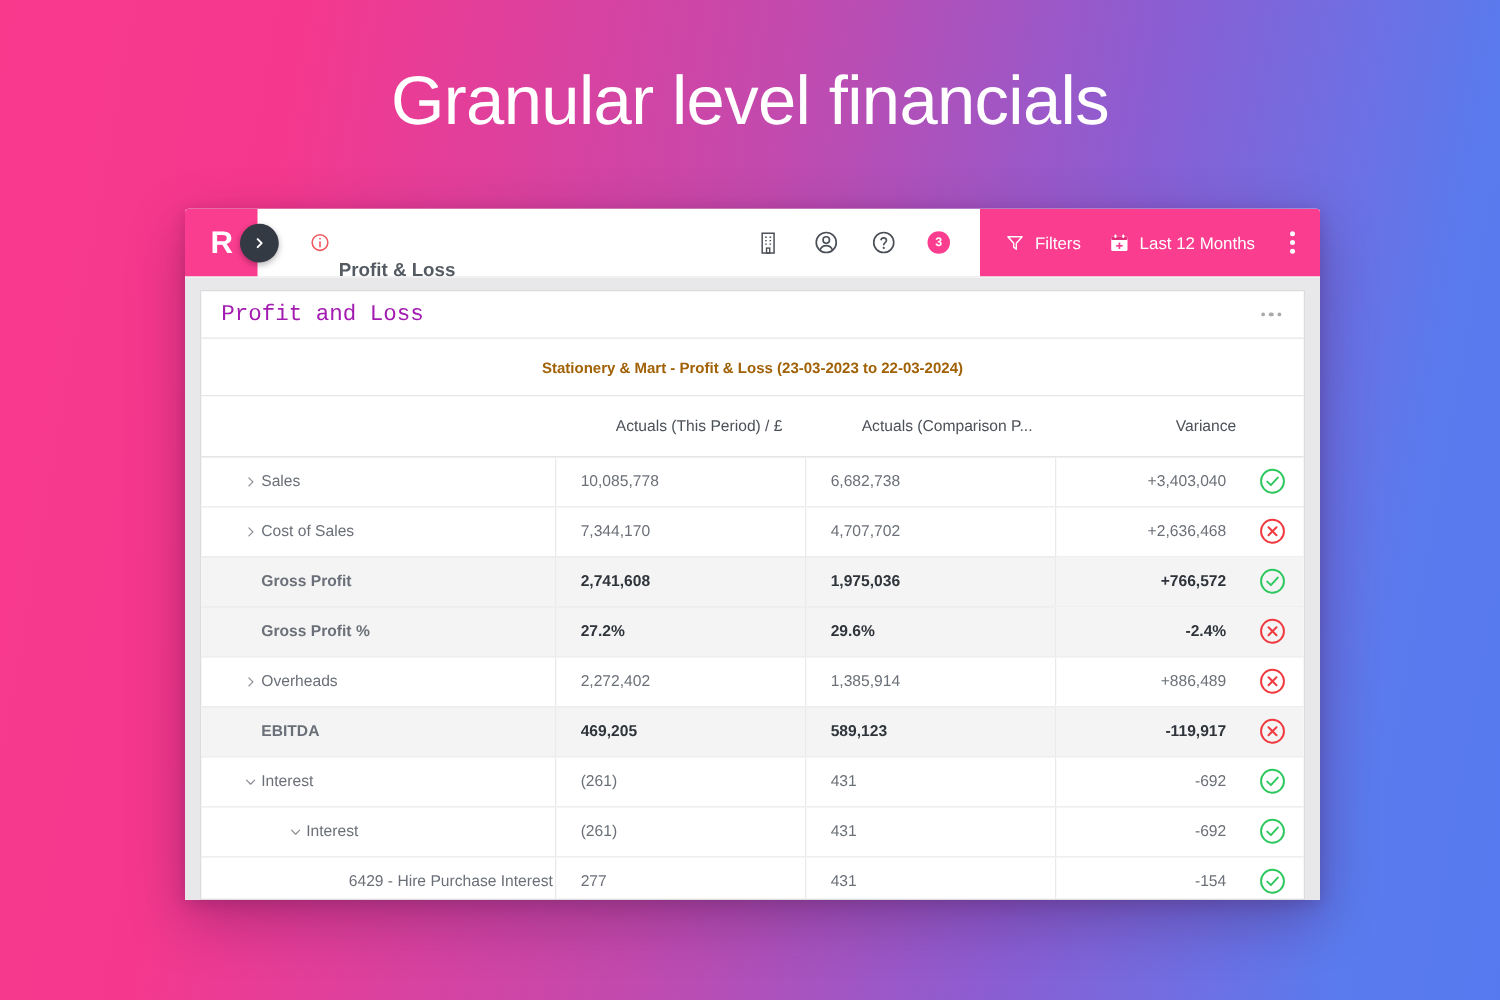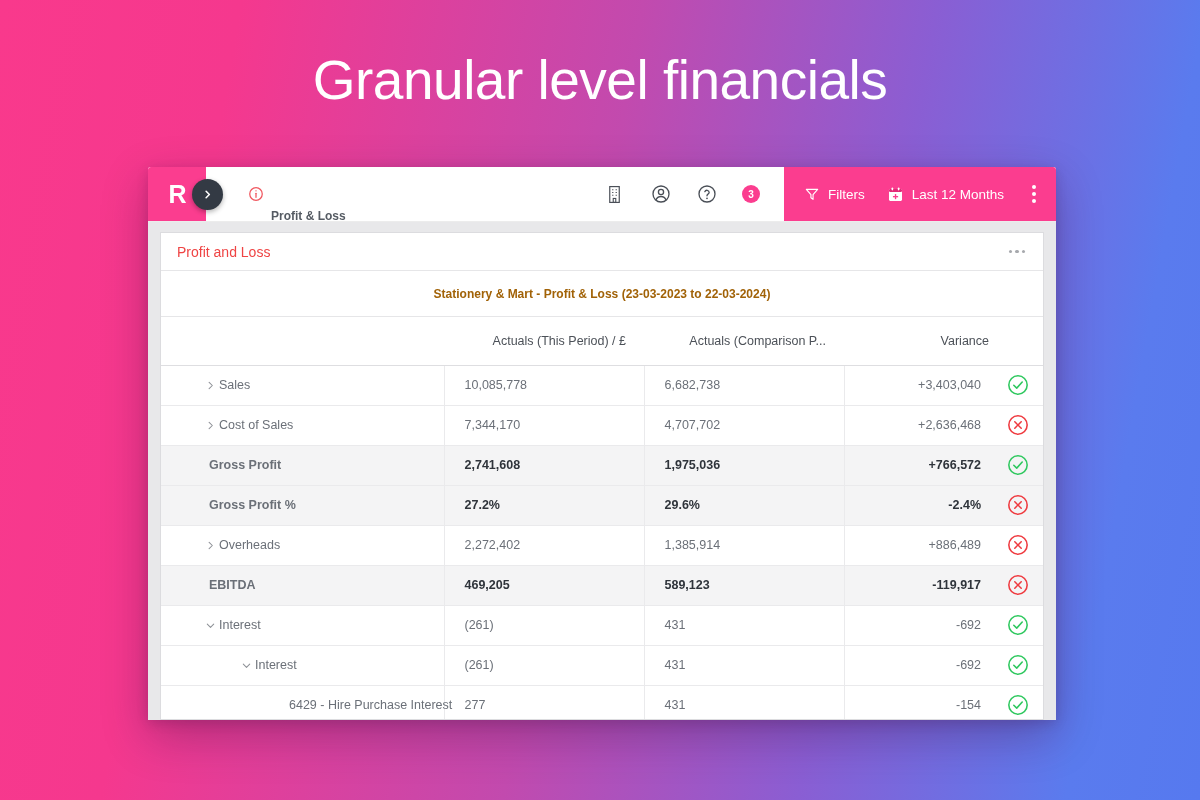--- a/index.html
+++ b/index.html
@@ -96,21 +96,21 @@
     padding-left: 42px;
     flex: 0 0 auto;
   }
   .info-icon {
     width: 16px; height: 16px;
     display: inline-flex;
     align-items: center;
     justify-content: center;
   }
   .page-title {
-    font-size: 12px;
+    font-size: 15px;
     color: #555b63;
     font-weight: bold;
     white-space: nowrap;
     margin-top: 44px;
   }
 
   .topbar-spacer { flex: 1 1 auto; }
 
   .icon-group {
     display: flex;
@@ -188,22 +188,23 @@
 
   .card-head {
     height: 38px;
     display: flex;
     align-items: center;
     padding: 0 16px;
     border-bottom: 1px solid #e6e6e8;
     flex: 0 0 38px;
   }
   .card-head-title {
-    font-size: 14px;
-    color: #ef4444;
+    font-size: 18px;
+    color: #a21caf;
+    font-family: Liberation Mono, monospace;
   }
   .card-head-spacer { flex: 1; }
   .ellipsis-h {
     display: flex;
     gap: 3px;
     cursor: pointer;
     padding: 6px 2px;
   }
   .ellipsis-h i {
     width: 3.5px; height: 3.5px;
@@ -251,21 +252,21 @@
   table.pl thead th.h-var { padding-right: 54px; }
 
   table.pl tbody td {
     height: 40px;
     font-size: 12.5px;
     color: #6b7078;
     border-bottom: 1px solid #eaeaec;
     vertical-align: middle;
   }
   td.cell-label {
-    padding-left: 24px;
+    padding-left: 14px;
     color: #4c5158;
   }
   td.cell-num {
     text-align: left;
     padding-right: 18px;
     border-left: 1px solid #eaeaec;
     padding-left: 20px;
   }
   td.cell-var {
     text-align: right;

